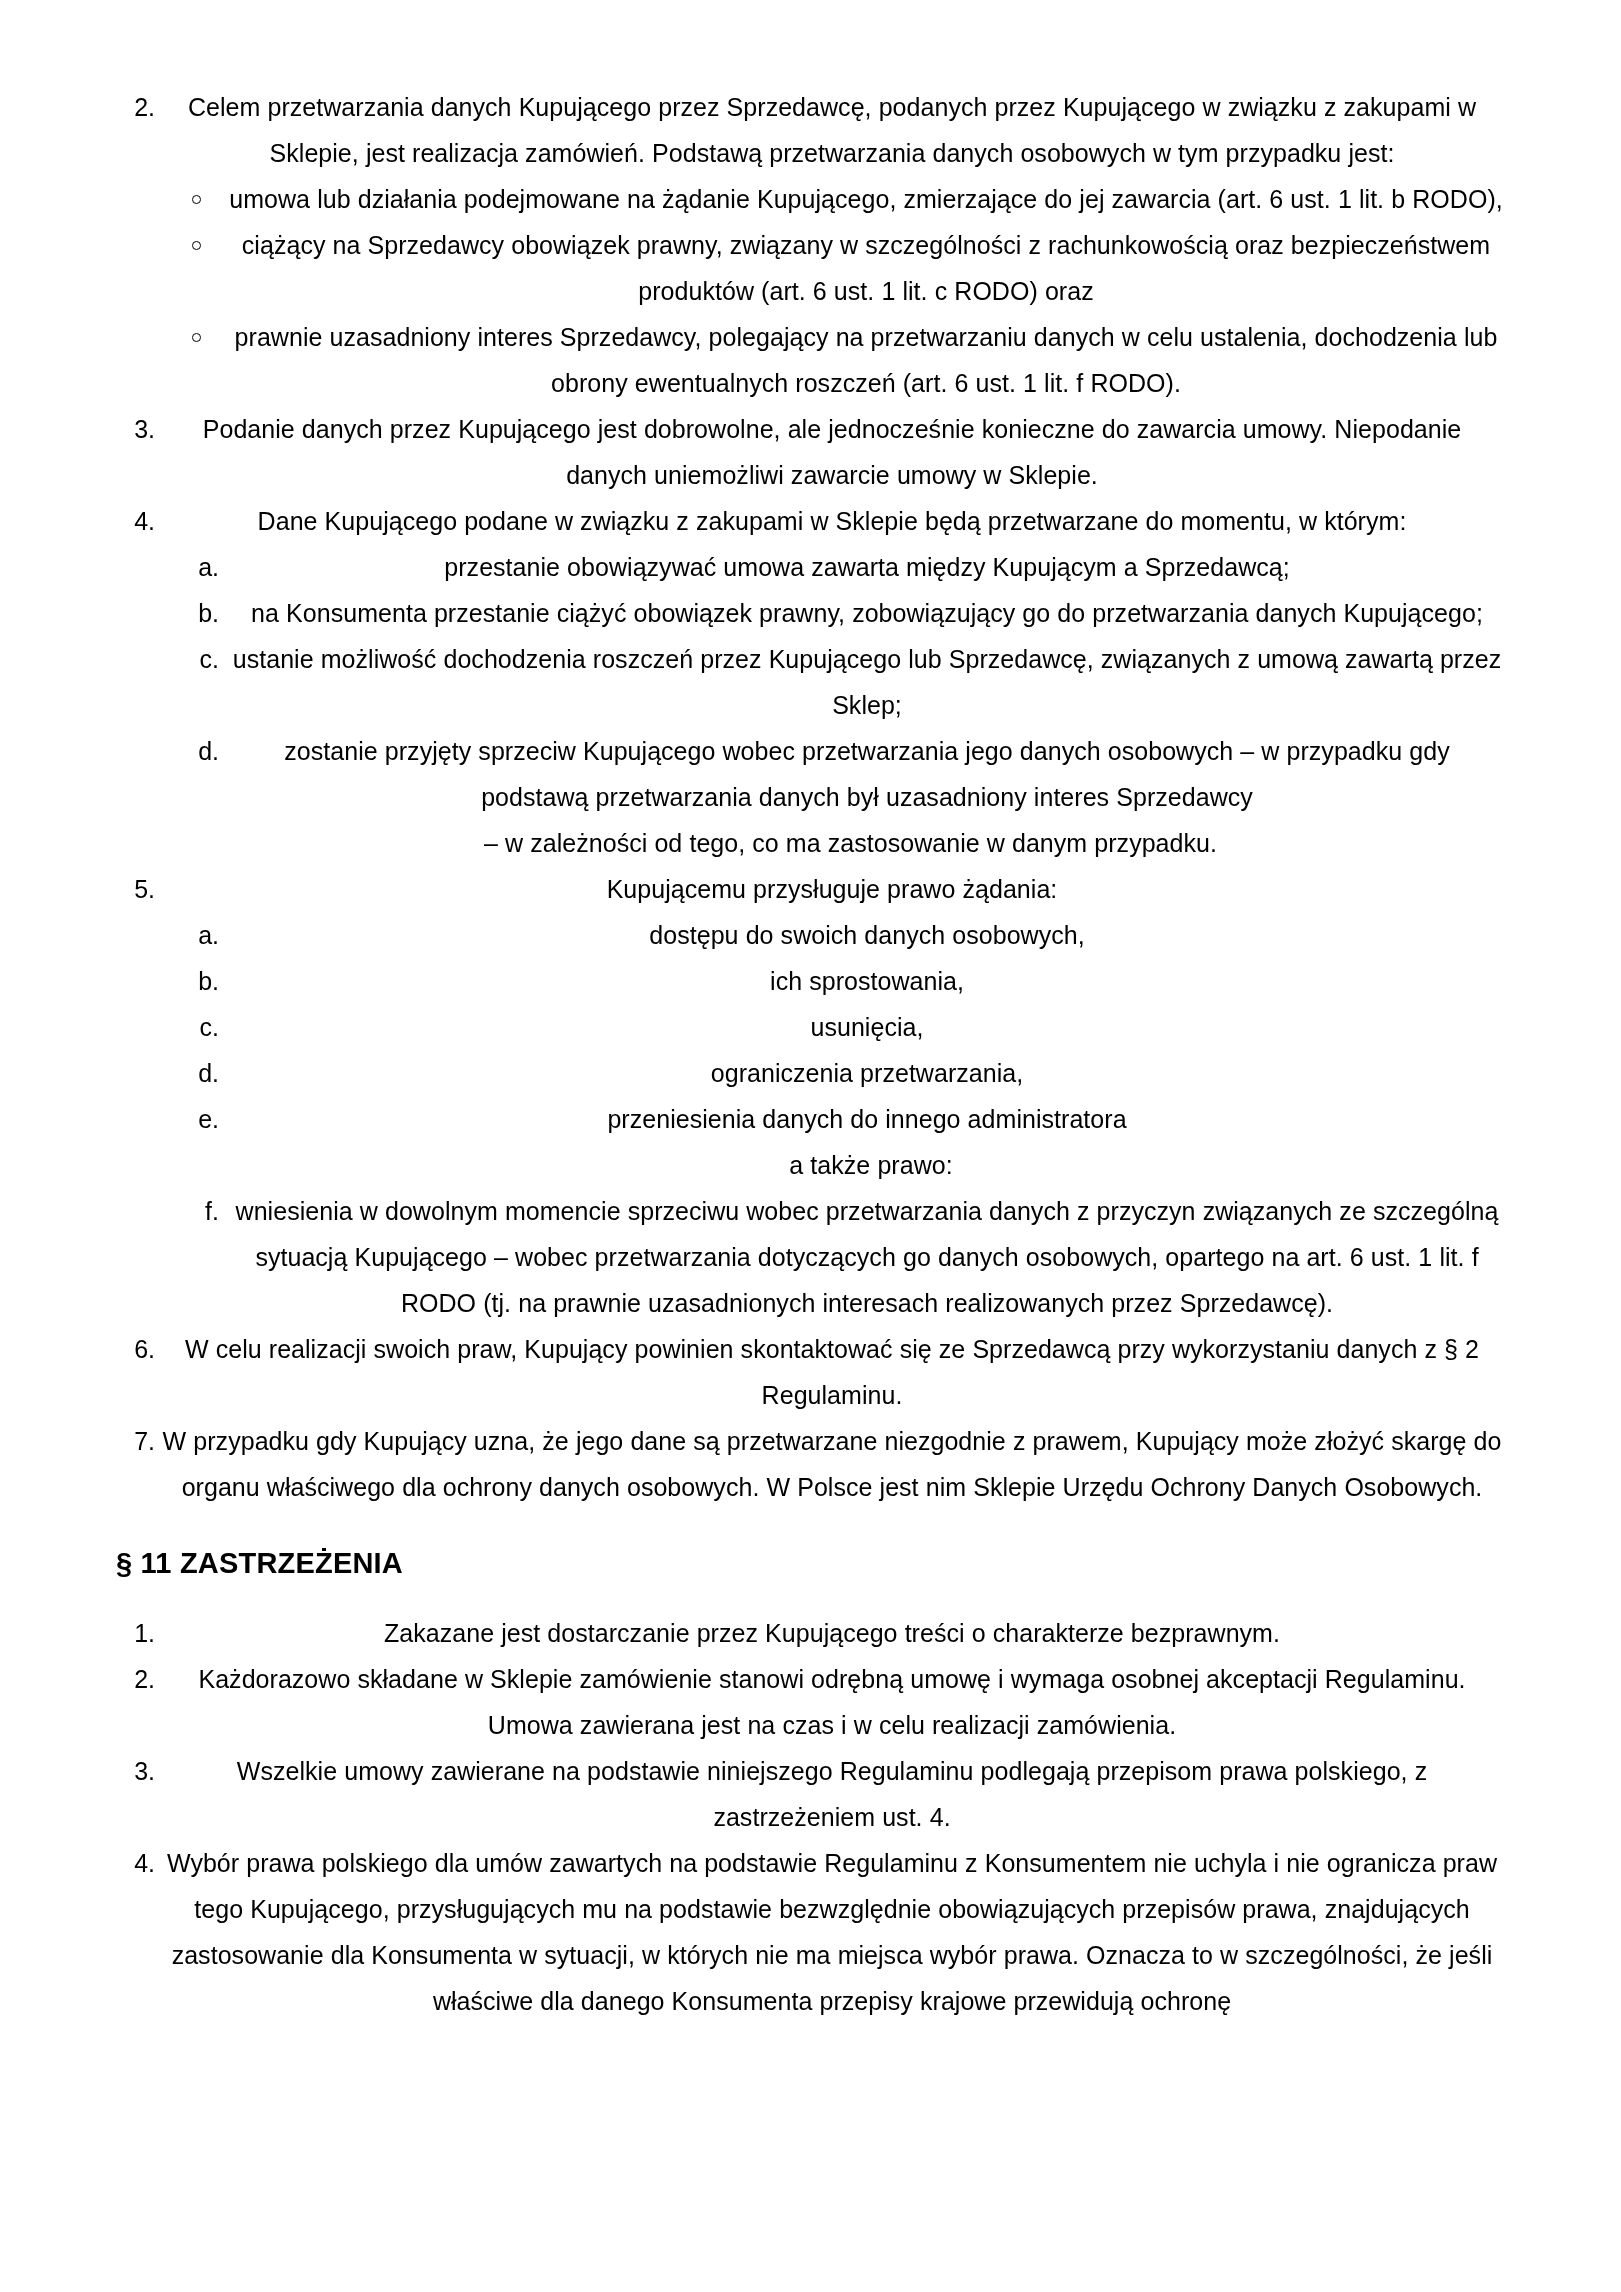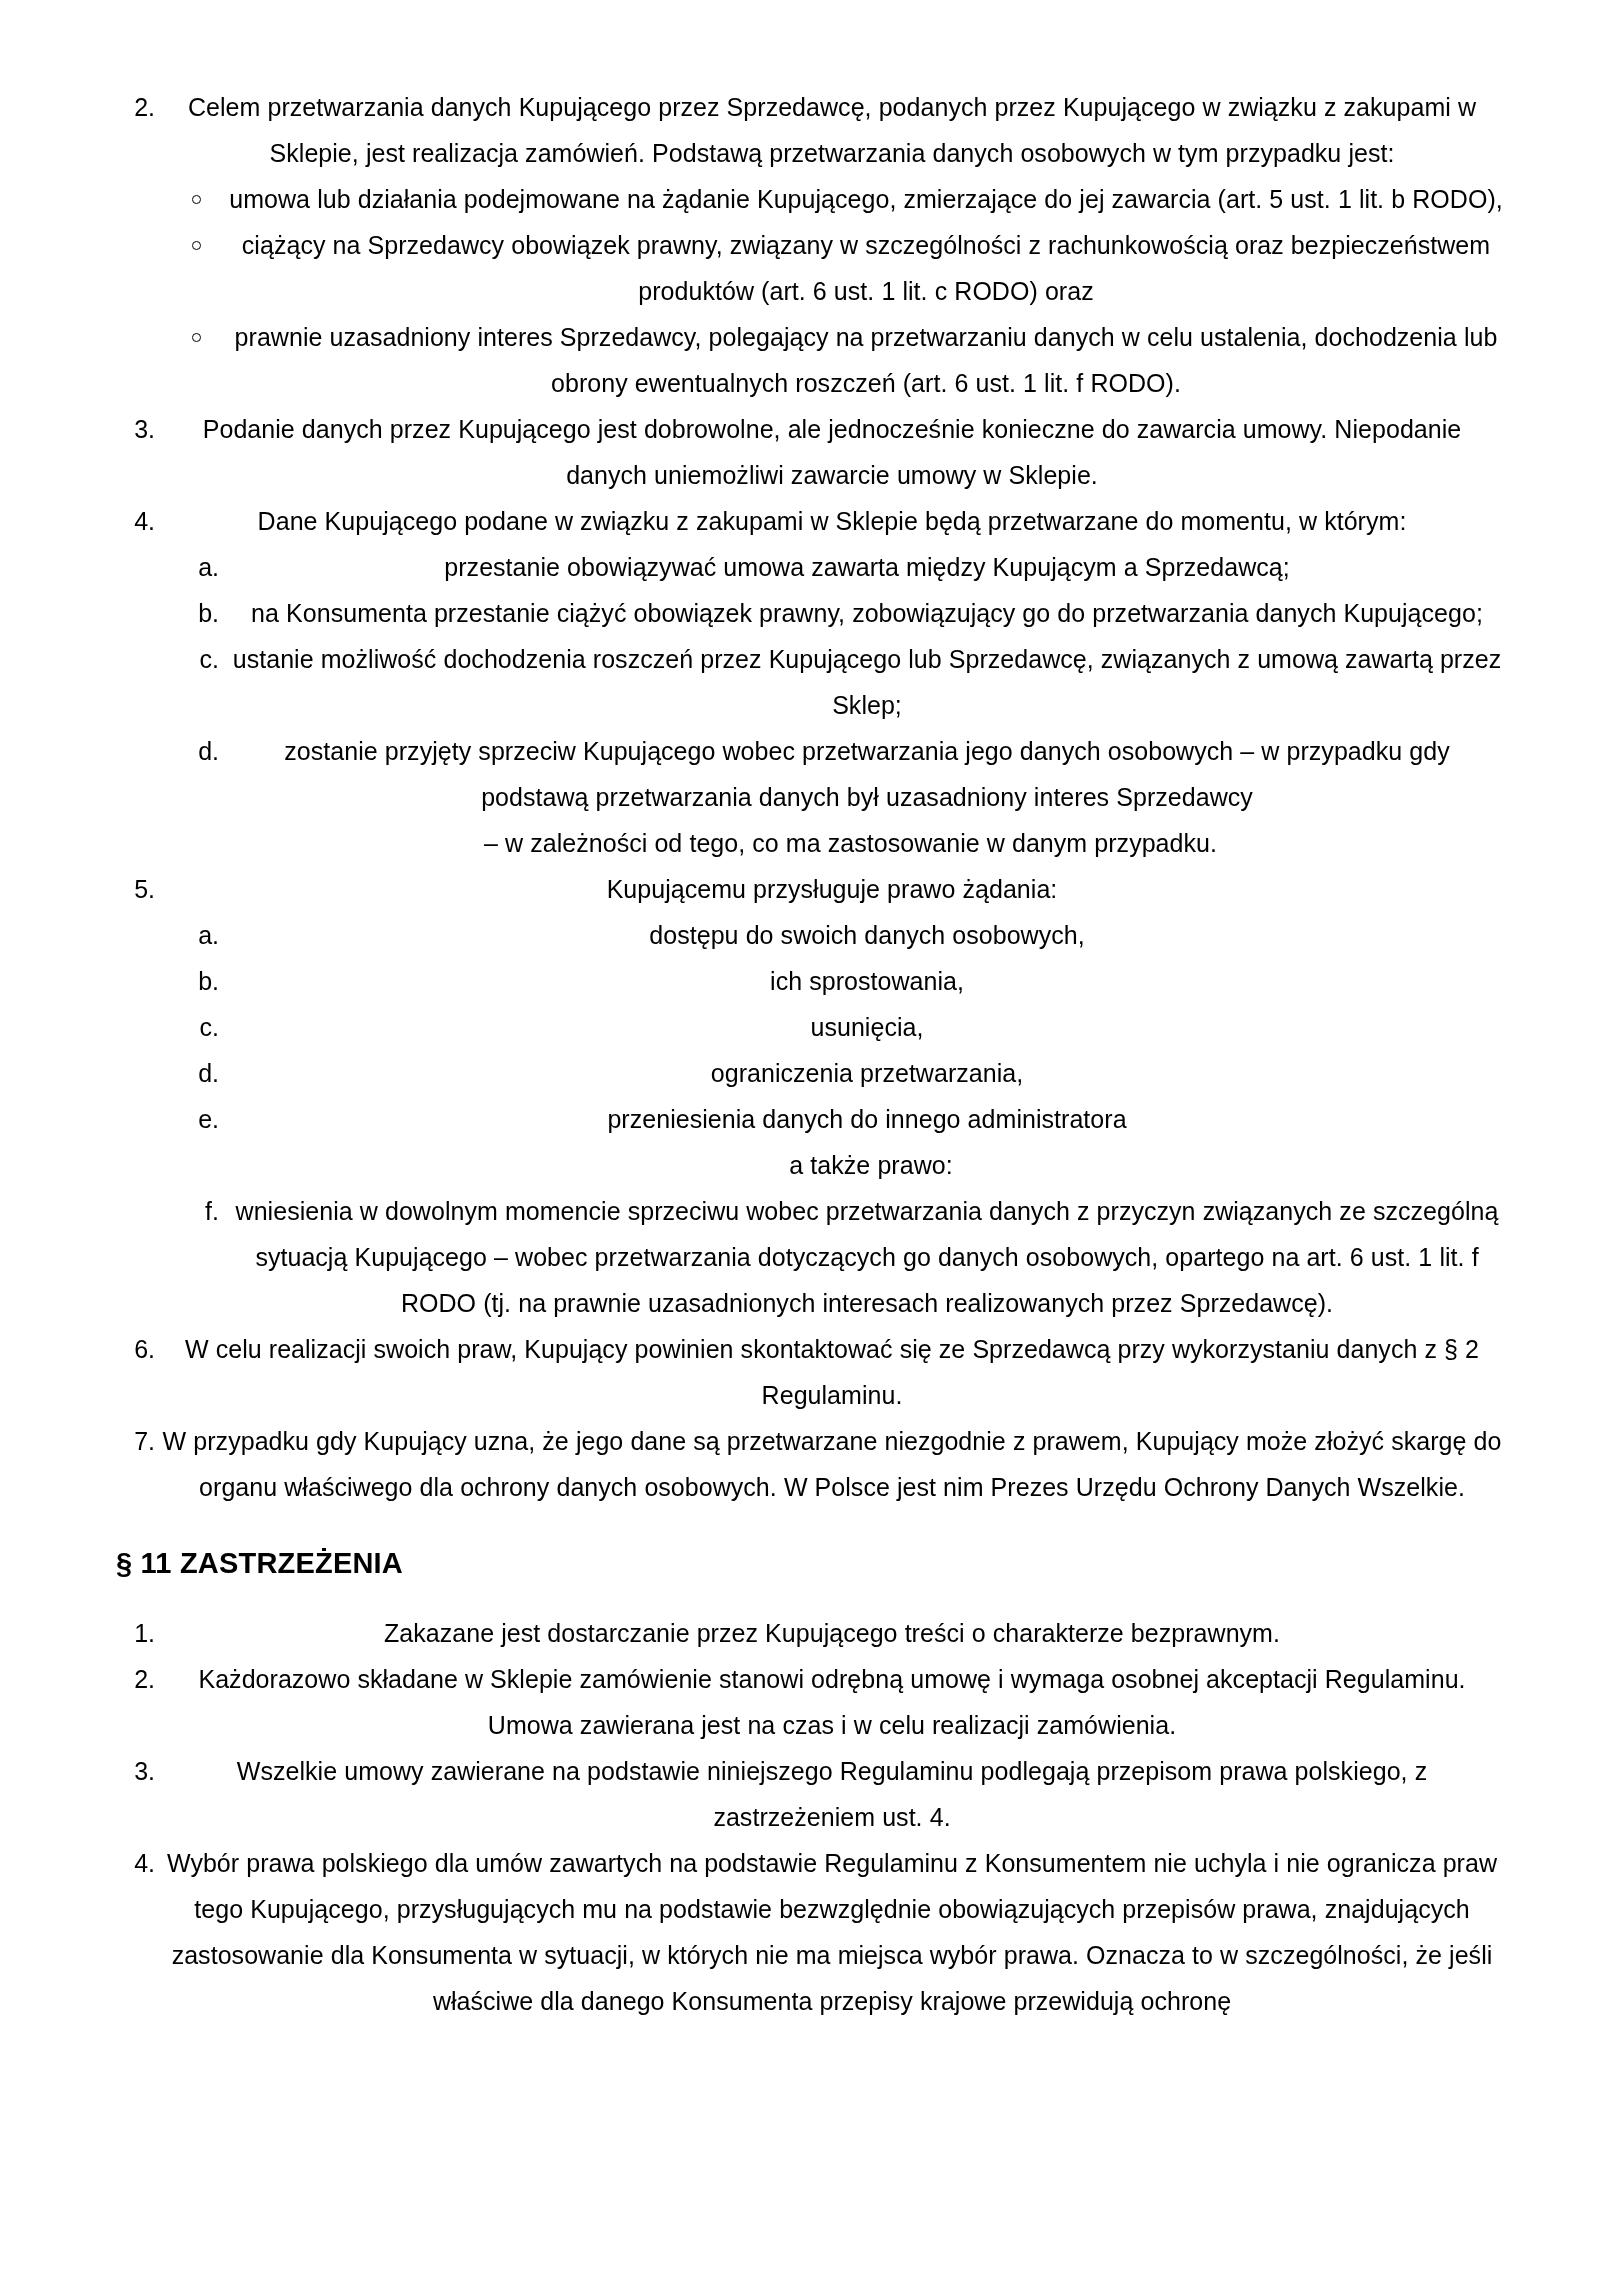--- a/index.html
+++ b/index.html
@@ -115,21 +115,21 @@
 <div class="page">
 
   <ol class="lvl1">
 
     <li>
       <span class="marker">2.</span>
       <div class="para">Celem przetwarzania danych Kupującego przez Sprzedawcę, podanych przez Kupującego w związku z zakupami w Sklepie, jest realizacja zamówień. Podstawą przetwarzania danych osobowych w tym przypadku jest:</div>
       <ul class="lvl2-bullet">
         <li>
           <span class="marker"><span class="hollow-dot"></span></span>
-          <div class="para">umowa lub działania podejmowane na żądanie Kupującego, zmierzające do jej zawarcia (art. 5 ust. 1 lit. b RODO),</div>
+          <div class="para">umowa lub działania podejmowane na żądanie Kupującego, zmierzające do jej zawarcia (art. 6 ust. 1 lit. b RODO),</div>
         </li>
         <li>
           <span class="marker"><span class="hollow-dot"></span></span>
           <div class="para">ciążący na Sprzedawcy obowiązek prawny, związany w szczególności z rachunkowością oraz bezpieczeństwem produktów (art. 6 ust. 1 lit. c RODO) oraz</div>
         </li>
         <li>
           <span class="marker"><span class="hollow-dot"></span></span>
           <div class="para">prawnie uzasadniony interes Sprzedawcy, polegający na przetwarzaniu danych w celu ustalenia, dochodzenia lub obrony ewentualnych roszczeń (art. 6 ust. 1 lit. f RODO).</div>
         </li>
       </ul>
@@ -198,21 +198,21 @@
       </ol>
     </li>
 
     <li>
       <span class="marker">6.</span>
       <div class="para">W celu realizacji swoich praw, Kupujący powinien skontaktować się ze Sprzedawcą przy wykorzystaniu danych z § 2 Regulaminu.</div>
     </li>
 
     <li>
       <span class="marker">7.</span>
-      <div class="para">W przypadku gdy Kupujący uzna, że jego dane są przetwarzane niezgodnie z prawem, Kupujący może złożyć skargę do organu właściwego dla ochrony danych osobowych. W Polsce jest nim Prezes Urzędu Ochrony Danych Wszelkie.</div>
+      <div class="para">W przypadku gdy Kupujący uzna, że jego dane są przetwarzane niezgodnie z prawem, Kupujący może złożyć skargę do organu właściwego dla ochrony danych osobowych. W Polsce jest nim Sklepie Urzędu Ochrony Danych Osobowych.</div>
     </li>
   </ol>
 
   <h2 class="section-heading">§ 11 ZASTRZEŻENIA</h2>
 
   <ol class="lvl1">
     <li>
       <span class="marker">1.</span>
       <div class="para">Zakazane jest dostarczanie przez Kupującego treści o charakterze bezprawnym.</div>
     </li>

